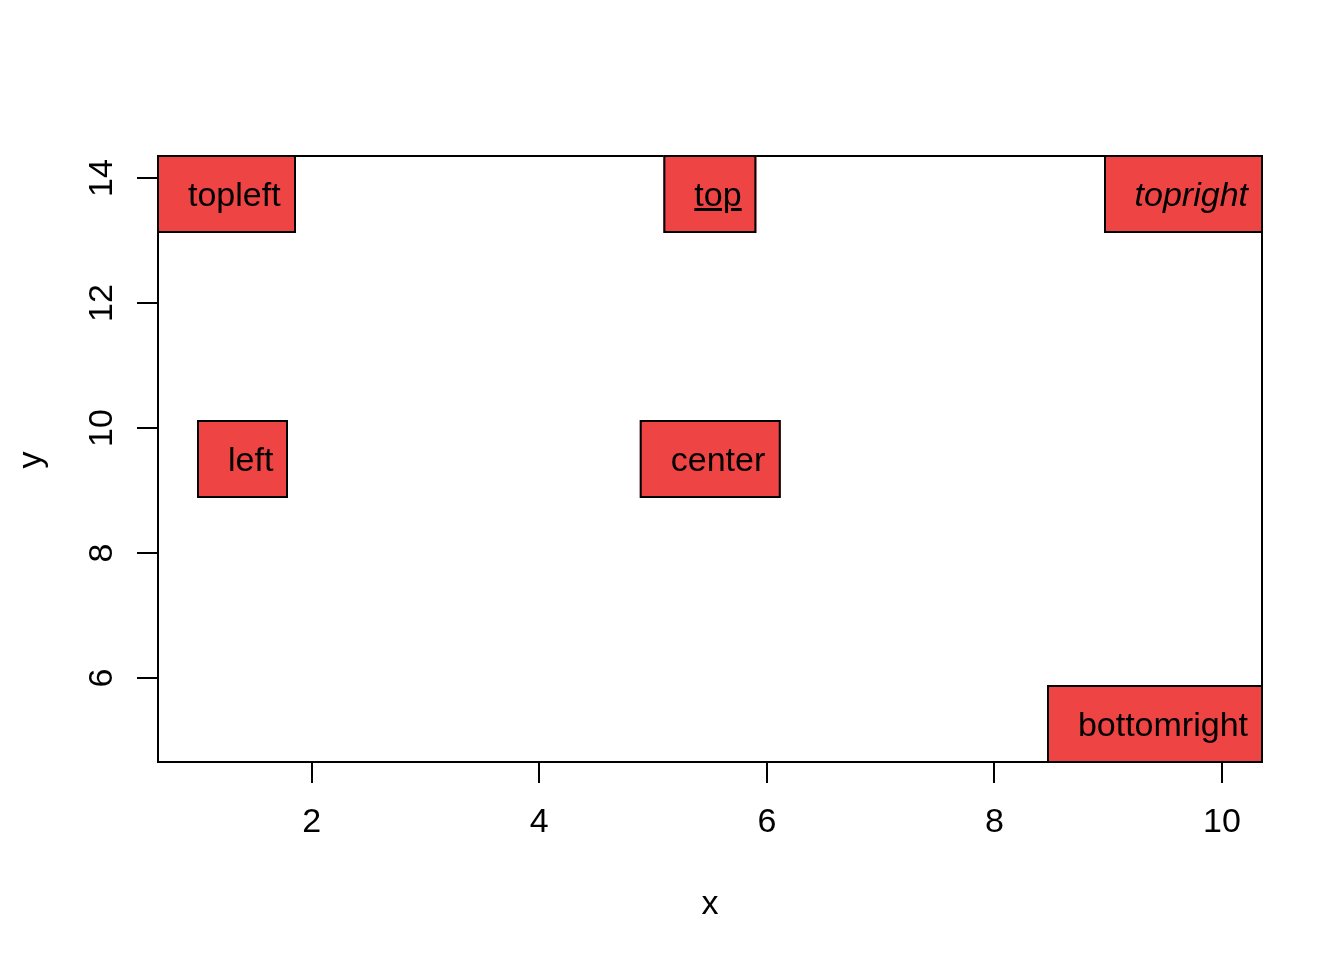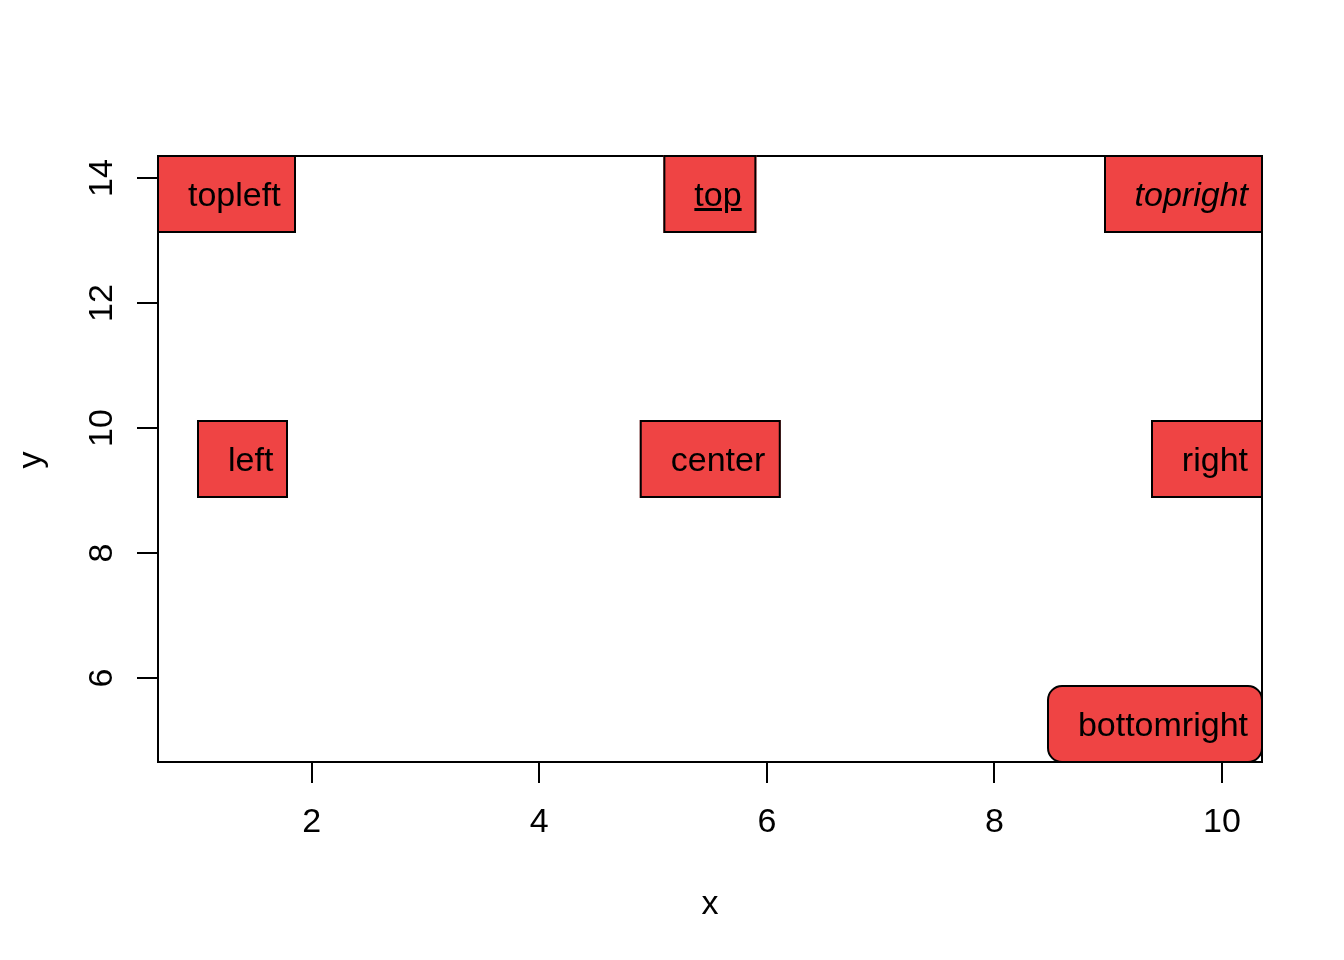--- a/index.html
+++ b/index.html
@@ -83,24 +83,21 @@
       </div>
       <div class="legend-box pos-topright" style="border-color: rgb(0, 0, 0); font-style: italic;">
         <span>topright</span>
       </div>
       <div class="legend-box pos-left" style="border-color: rgb(0, 0, 0);">
         <span>left</span>
       </div>
       <div class="legend-box pos-center" style="border-color: rgb(0, 0, 0);">
         <span>center</span>
       </div>
-      <div class="legend-box pos-right" style="border-color: rgb(0, 0, 0);">
-        <span>right</span>
-      </div>
-      <div class="legend-box pos-bottomright" style="border-color: rgb(0, 0, 0); border-radius: 15px;">
+      <div class="legend-box pos-bottomright" style="border-color: rgb(0, 0, 0);">
         <span>bottomright</span>
       </div>
     </div>
   <div id="x-title" class="axis-title">x</div>
   <div id="y-title" class="axis-title">y</div>
 <div class="tick" style="left: 310.749px; top: 763px; width: 2px; height: 20px;"></div>
     <div class="tick-label x-tick-label" style="left: 311.749px; top: 820px;">2</div>
     <div class="tick" style="left: 538.321px; top: 763px; width: 2px; height: 20px;"></div>
     <div class="tick-label x-tick-label" style="left: 539.321px; top: 820px;">4</div>
     <div class="tick" style="left: 765.893px; top: 763px; width: 2px; height: 20px;"></div>

